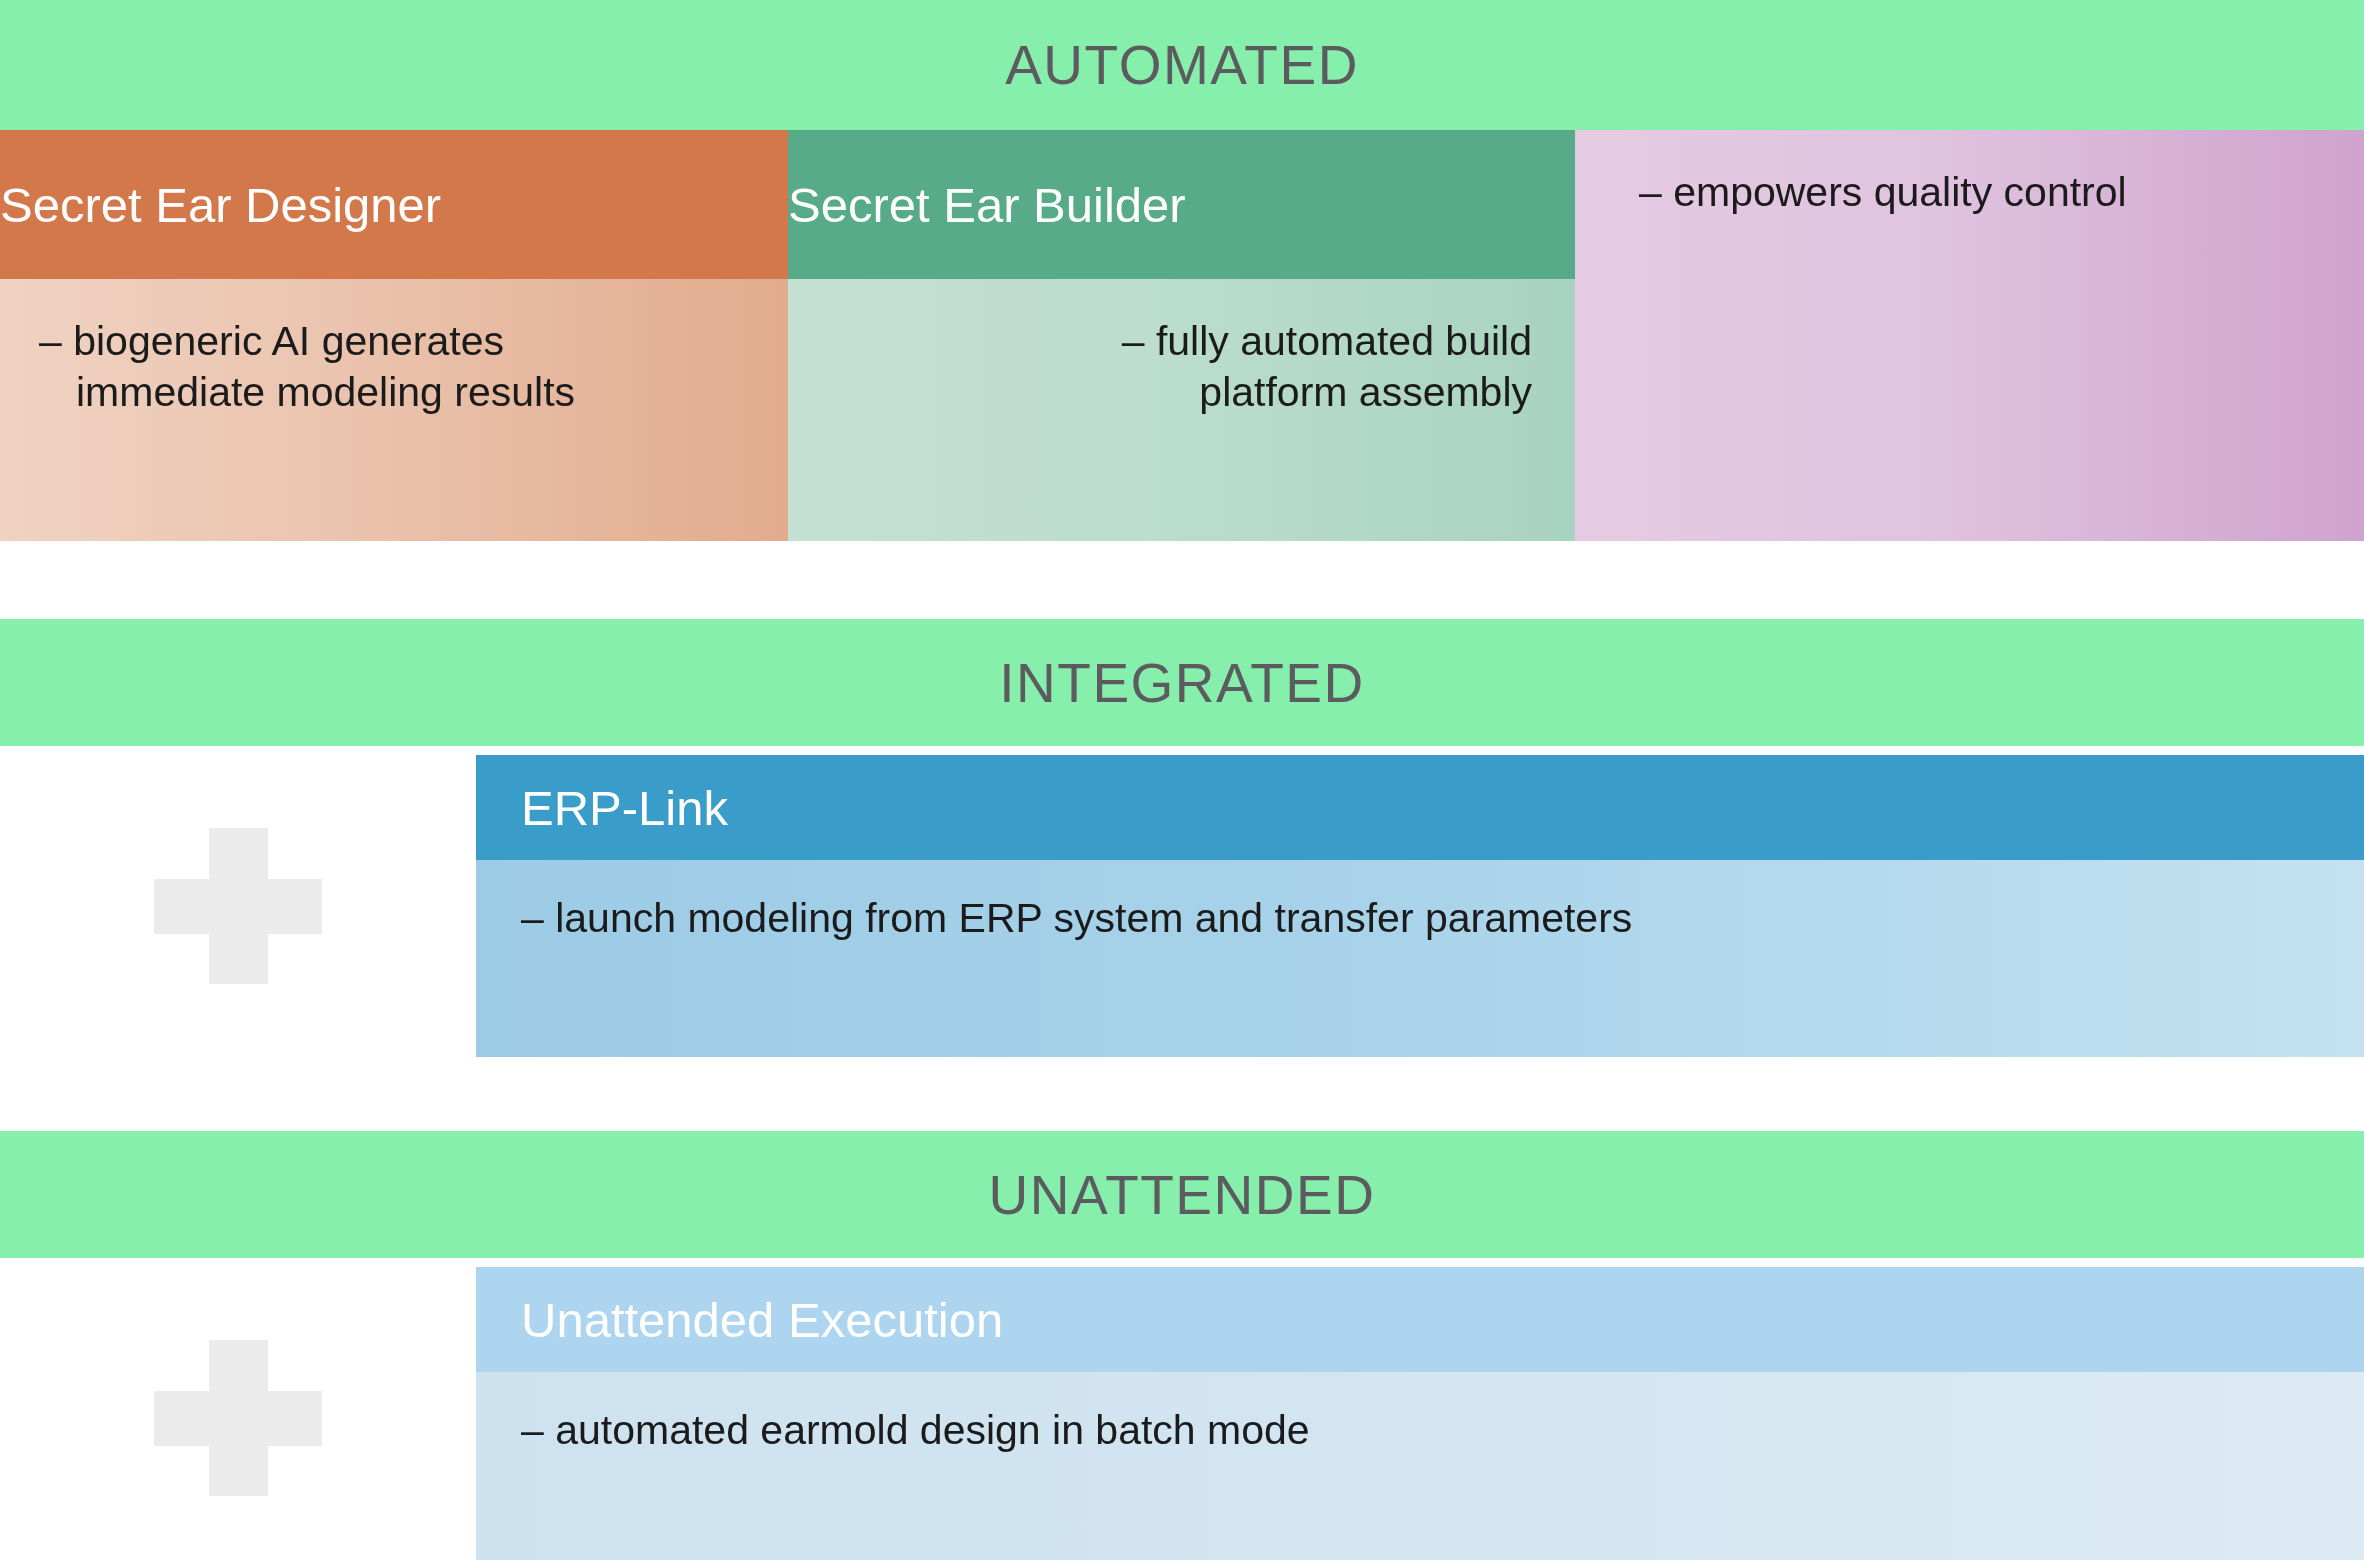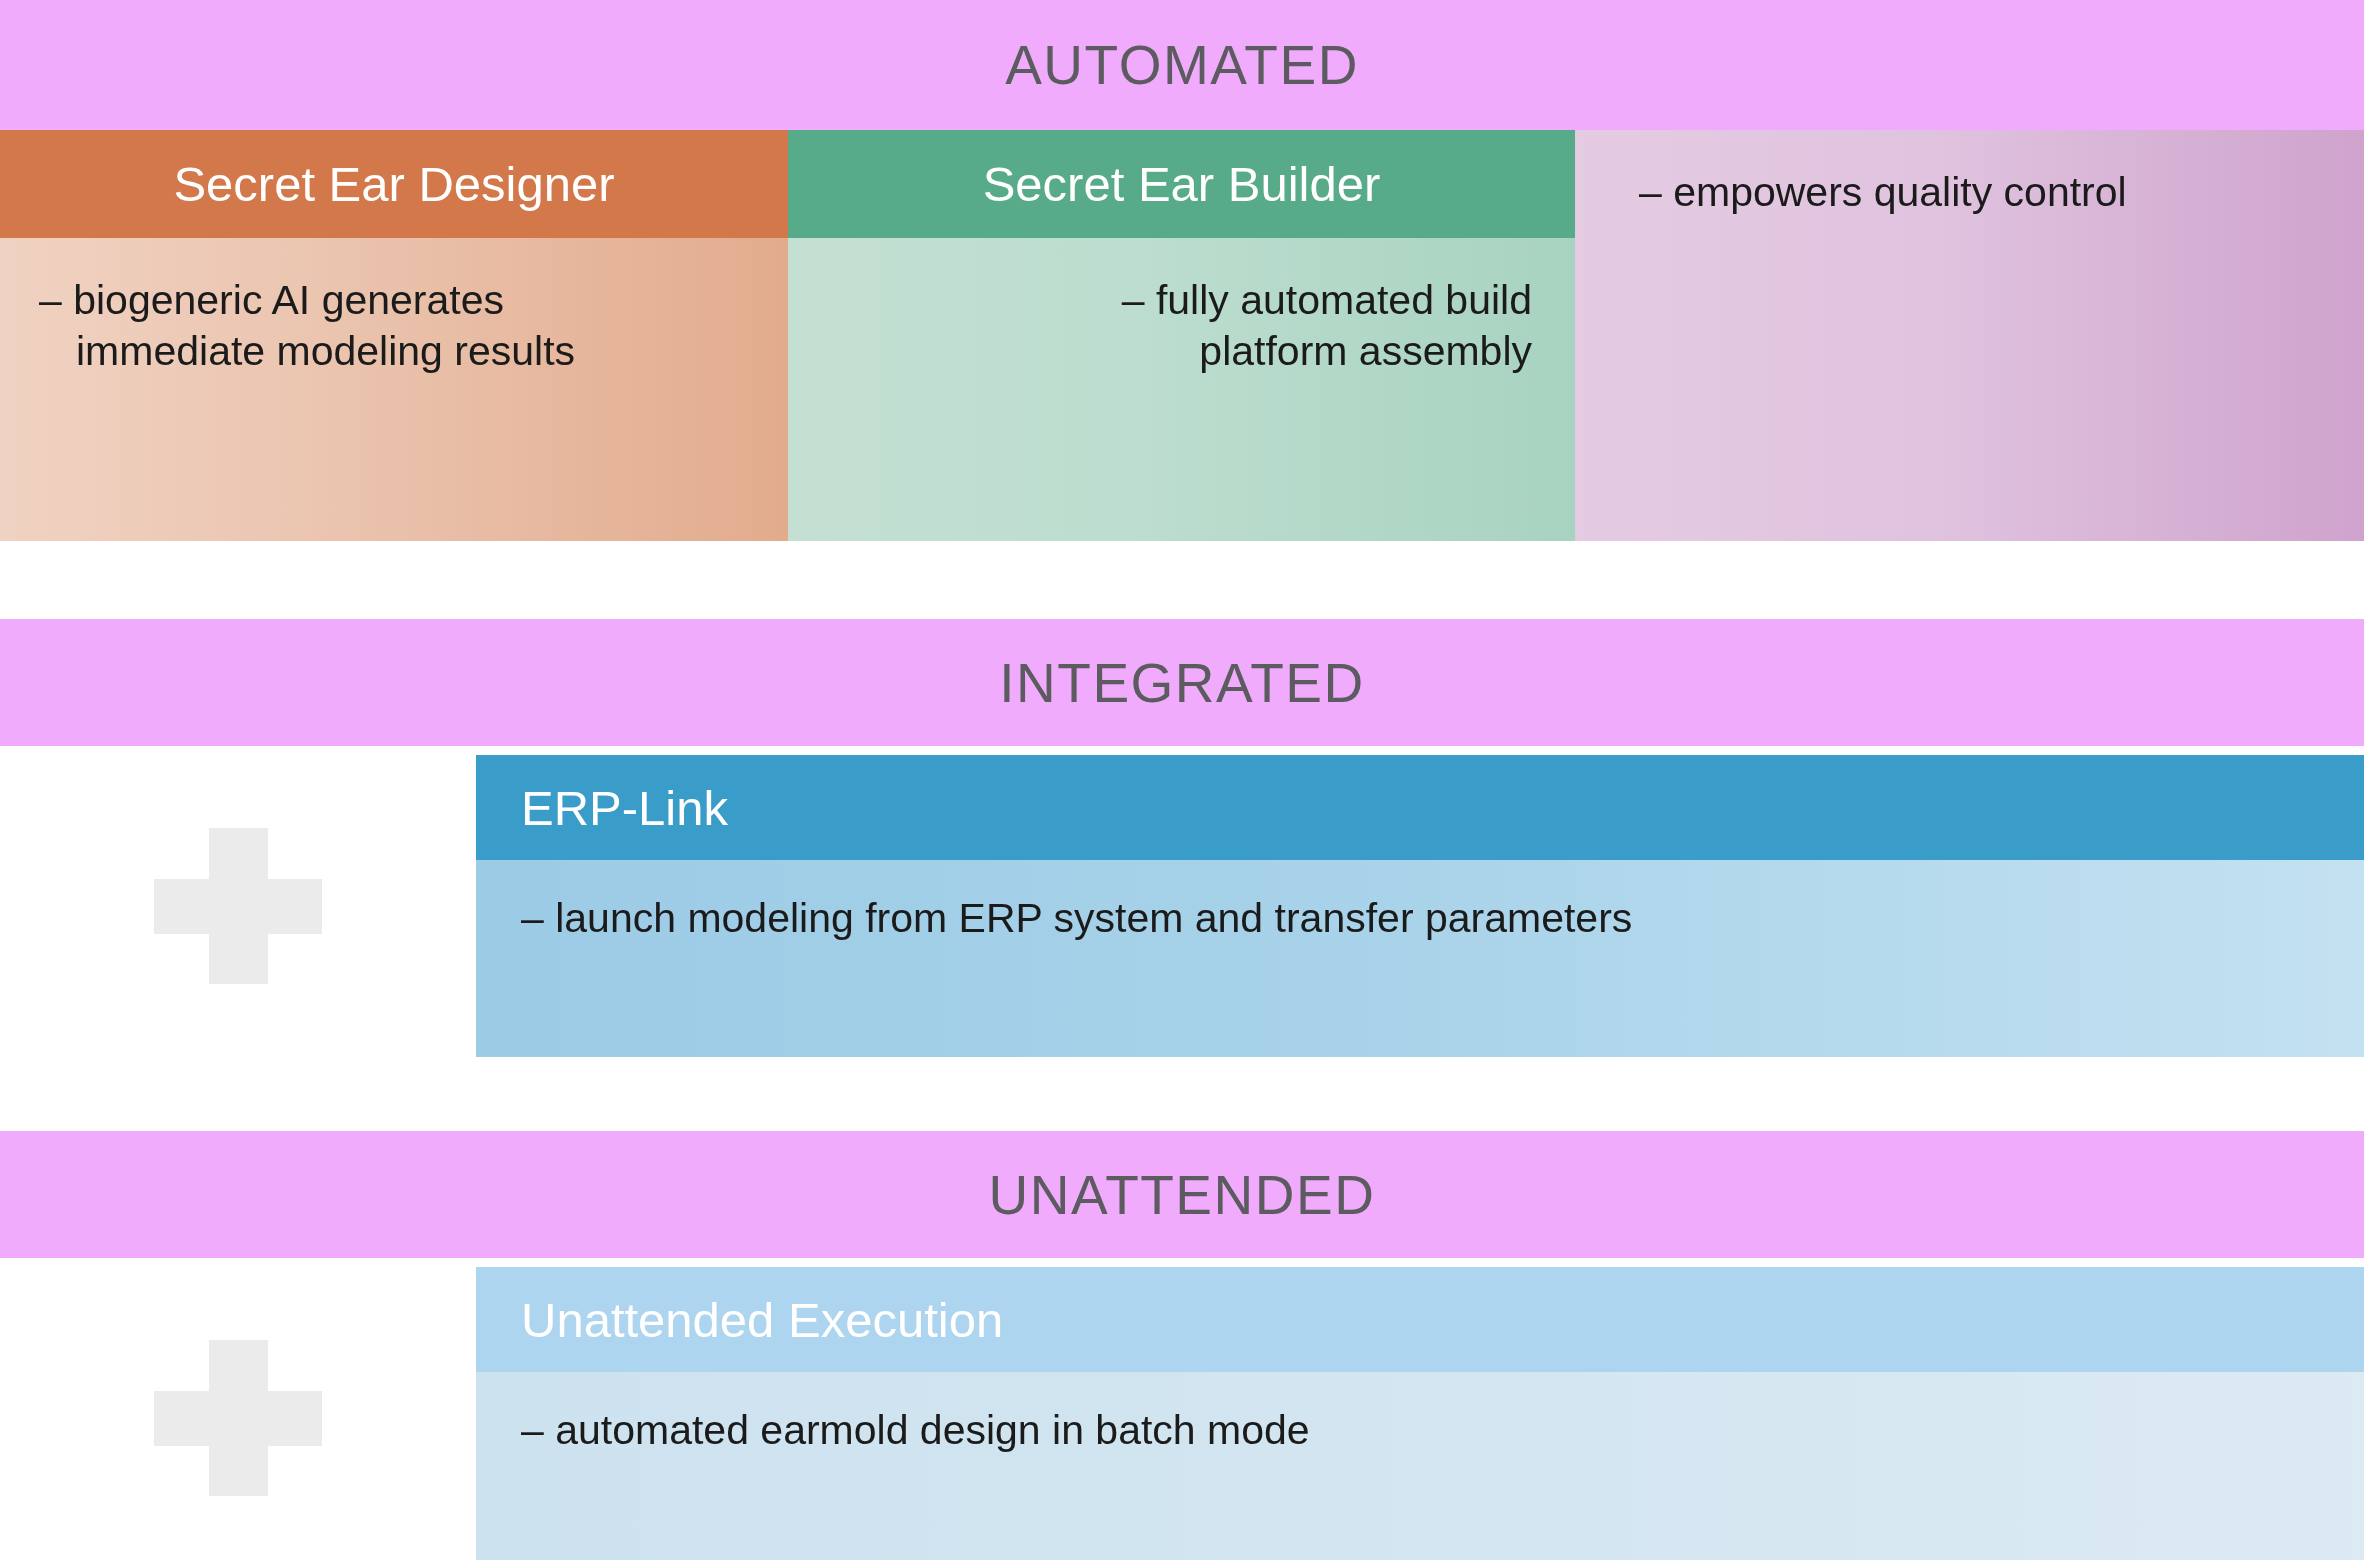--- a/index.html
+++ b/index.html
@@ -17,21 +17,21 @@
   .board {
     position: relative;
     width: 2364px;
     height: 1560px;
     background: #ffffff;
   }
 
   
   .title-band {
     position: absolute;
-    background: #f0abfc;
+    background: #86efac;
     display: flex;
     align-items: center;
     justify-content: center;
   }
   .title-band .title-text {
     font-size: 55px;
     letter-spacing: 1.5px;
     color: #5b5b60;
     font-weight: 400;
     white-space: nowrap;
@@ -52,24 +52,24 @@
     height: 130px;
   }
   .col-wrap {
     position: absolute;
     top: 130px;
     height: 411px;
     display: flex;
     flex-direction: column;
   }
   .col-head {
-    height: 108px;
+    height: 149px;
     display: flex;
     align-items: center;
-    justify-content: center;
+    justify-content: flex-start;
     box-sizing: border-box;
   }
   .col-head-label {
     color: #ffffff;
     font-size: 49px;
     font-weight: 400;
     white-space: nowrap;
   }
   .col-body {
     flex: 1 1 auto;

